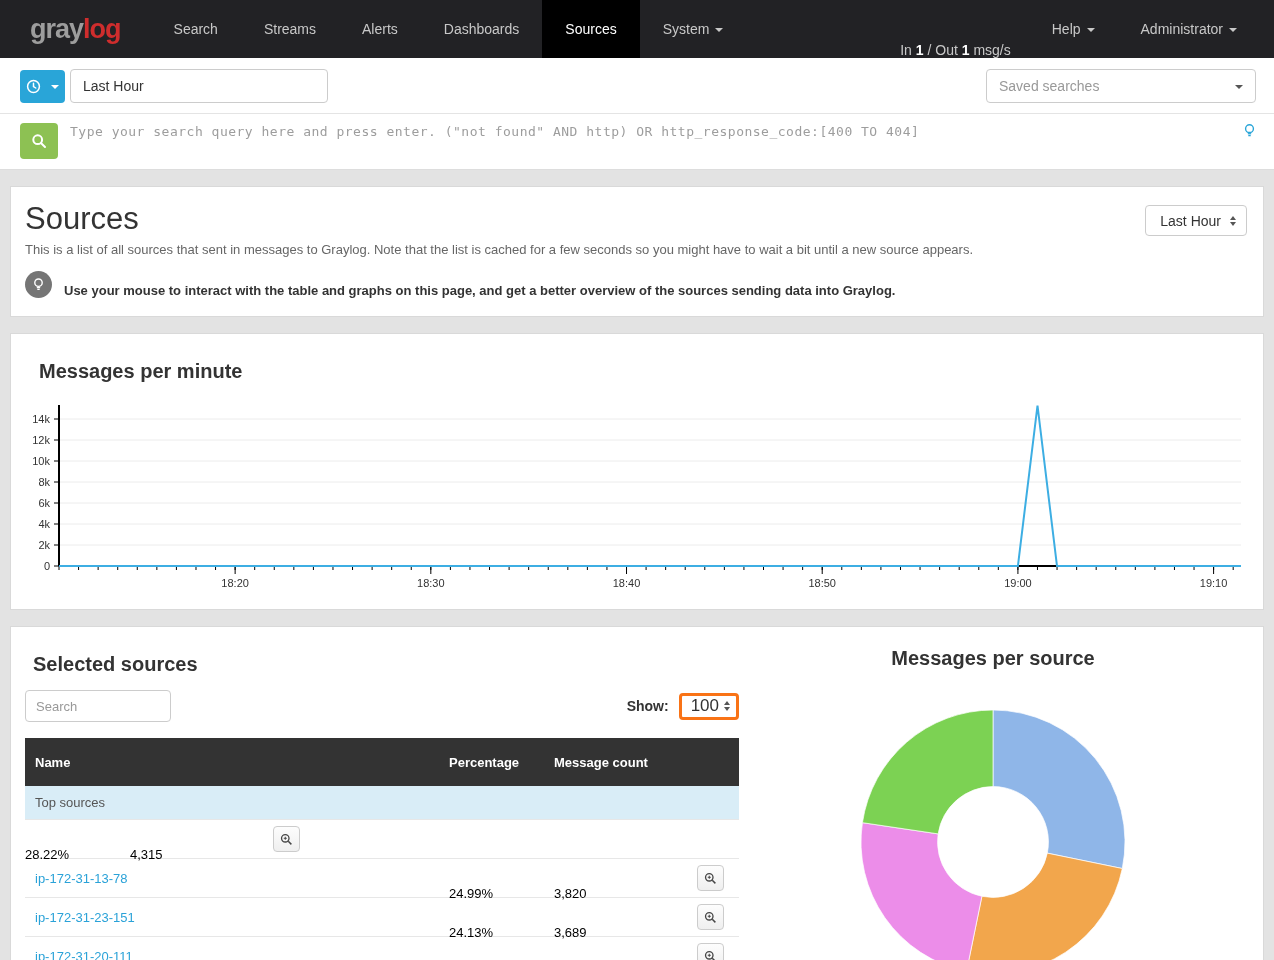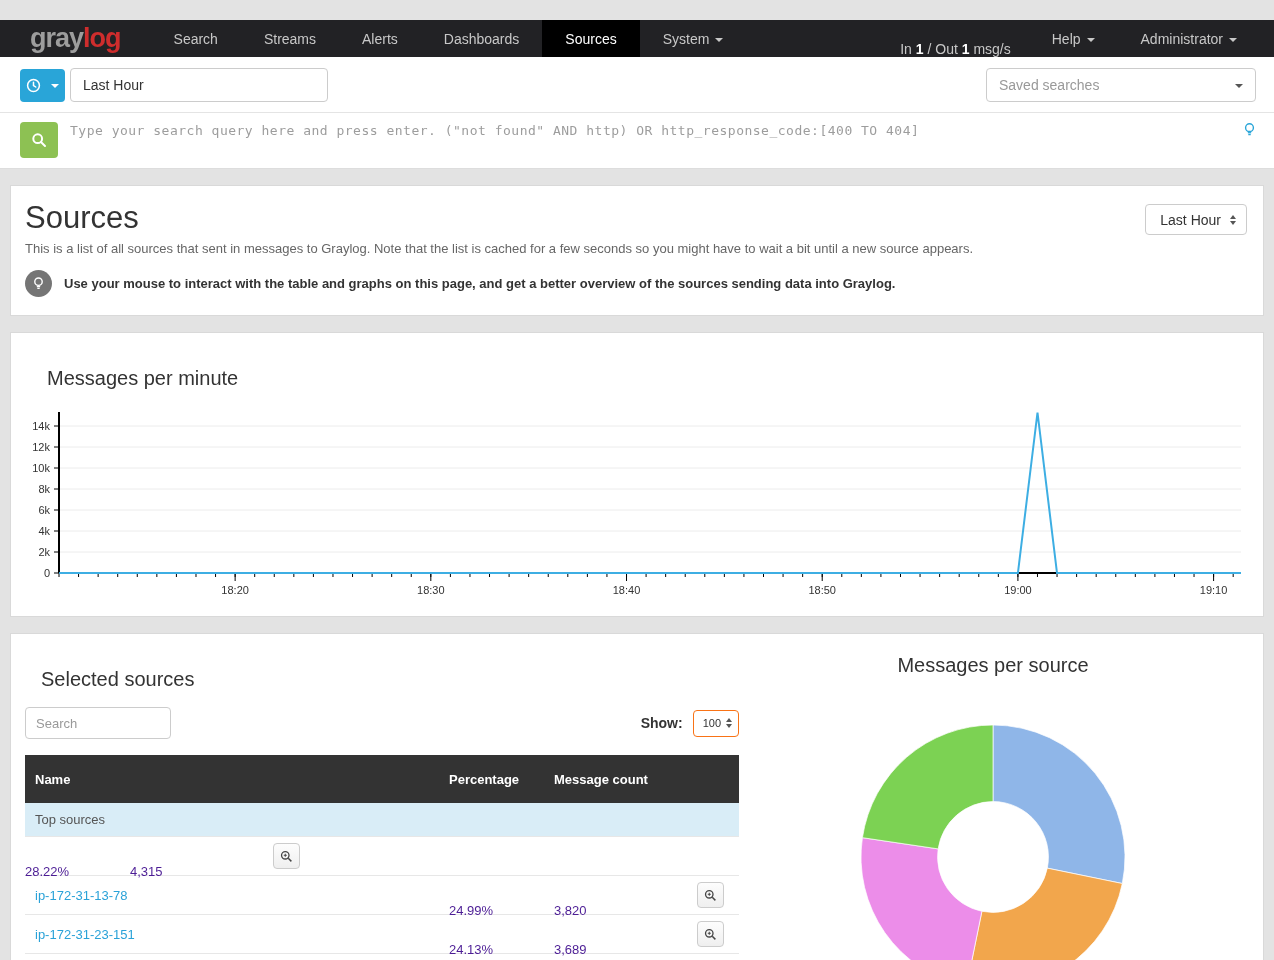--- a/index.html
+++ b/index.html
@@ -6,22 +6,22 @@
   html,body { margin:0; padding:0; }
   body {
     width:1274px; min-height:960px;
     background:#e3e3e3;
     font-family:"Liberation Sans", "DejaVu Sans", sans-serif;
     color:#333;
   }
 
   
   .topnav {
-    height:37px; background:#222225; display:flex; align-items:stretch;
-    color:#c8c8c8; font-size:14px;margin-top:20px;
+    height:58px; background:#222225; display:flex; align-items:stretch;
+    color:#c8c8c8; font-size:14px;
   }
   .logo { display:flex; align-items:center; padding:0 30px 0 30px; font-size:27px; font-weight:bold; letter-spacing:-1px; cursor:pointer; }
   .logo .lg-gray { color:#9d9d9d; }
   .logo .lg-red  { color:#cf2d2d; }
   .navitems { display:flex; align-items:stretch; }
   .nav-item { display:flex; align-items:center; padding:0 23px; cursor:pointer; white-space:nowrap; }
   .nav-item.active { background:#000; color:#fff; }
   .caret { display:inline-block; width:0; height:0; border-left:4px solid transparent; border-right:4px solid transparent; border-top:4px solid currentColor; margin-left:6px; position:relative; top:1px; }
   .nav-right { margin-left:auto; display:flex; align-items:stretch; padding-right:14px; }
   .throughput { display:flex; align-items:flex-end; padding:0 18px; white-space:pre; cursor:pointer; }
@@ -45,52 +45,52 @@
   .panel:first-of-type { margin-top:16px; }
   .sources-panel { margin-top:16px; padding:10px 16px 18px 14px; }
   .sp-head { display:flex; align-items:flex-start; }
   .sp-head h1 { margin:4px 0 0 0; font-size:31px; font-weight:400; color:#333; }
   .range-select { margin-left:auto; margin-top:8px; height:31px; border:1px solid #ccc; border-radius:4px; display:flex; align-items:center; padding:0 10px 0 14px; font-size:14px; color:#333; cursor:pointer; }
   .updown { display:inline-flex; flex-direction:column; gap:2px; margin-left:9px; }
   .updown i { width:0; height:0; border-left:3.5px solid transparent; border-right:3.5px solid transparent; }
   .updown .up { border-bottom:4px solid #555; }
   .updown .down { border-top:4px solid #555; }
   .desc { margin:5px 0 0 0; font-size:13px; color:#666; }
-  .hint { display:flex; align-items:center; margin-top:14px; }
+  .hint { display:flex; align-items:flex-end; margin-top:14px; }
   .hint-circle { width:27px; height:27px; border-radius:50%; background:#757575; display:flex; align-items:center; justify-content:center; flex:0 0 27px; }
   .hint b { margin-left:12px; font-size:13px; color:#333; }
 
   
   .chart-panel { padding:18px 20px 16px 20px; }
-  .chart-panel h2, .bottom-panel h2 { margin:16px; font-size:20px; font-weight:400; color:#333; }
+  .chart-panel h2, .bottom-panel h2 { margin:8px; font-size:20px; font-weight:700; color:#333; }
   #line-chart { display:block; margin-top:18px; }
   #line-chart text { font-family:"Liberation Sans", sans-serif; }
 
   
   .bottom-panel { display:flex; padding:18px 16px 26px 14px; }
   .left-col { width:714px; }
   .controls { display:flex; align-items:center; margin:14px 0 16px 0; }
   .src-search { width:146px; height:32px; border:1px solid #ccc; border-radius:4px; padding:0 10px; font-size:13px; color:#333; font-family:inherit; }
   .src-search::placeholder { color:#999; opacity:1; }
   .show { margin-left:auto; display:flex; align-items:center; font-size:14px; }
   .show b { margin-right:10px; }
-  .show-select { height:27px; border:1px solid #f97316; border-radius:4px; display:flex; align-items:center; padding:0 6px 0 9px; font-size:11px; cursor:pointer; }
+  .show-select { height:27px; border:3px solid #f97316; border-radius:4px; display:flex; align-items:center; padding:0 6px 0 9px; font-size:17px; cursor:pointer; }
   .show-select .updown { margin-left:5px; }
   .show-select .updown i { border-left-width:3px; border-right-width:3px; }
 
   .table { font-size:13px; }
   .thead { display:flex; background:#333; color:#fff; font-weight:bold; height:48px; align-items:center; }
   .th.name, .td.name { flex:1; padding-left:10px; }
   .th.pct,  .td.pct  { width:105px; }
   .th.cnt,  .td.cnt  { width:143px; }
   .th.act,  .td.act  { width:42px; }
   .group-row { background:#d9edf7; color:#555; height:34px; display:flex; align-items:center; padding-left:10px; border-bottom:1px solid #e7e7e7;text-align:center; }
   .trow { display:flex; align-items:center; height:39px; border-bottom:1px solid #e7e7e7; background:#fff; }
   .src-link { color:#2aa2d8; text-decoration:none; cursor:pointer; }
-  .td.pct, .td.cnt { color:#4c1d95;margin-top:31px; }
+  .td.pct, .td.cnt { color:#000000;margin-top:31px; }
   .zoom-btn { width:27px; height:26px; border:1px solid #ccc; border-radius:4px; background:linear-gradient(#fdfdfd,#efefef); display:flex; align-items:center; justify-content:center; cursor:pointer; }
 
   .right-col { flex:1; display:flex; flex-direction:column; align-items:center; }
   .right-col h2 { margin-top:2px; }
   #donut { margin-top:24px; }
 </style>
 </head>
 <body>
 
 <header class="topnav">

